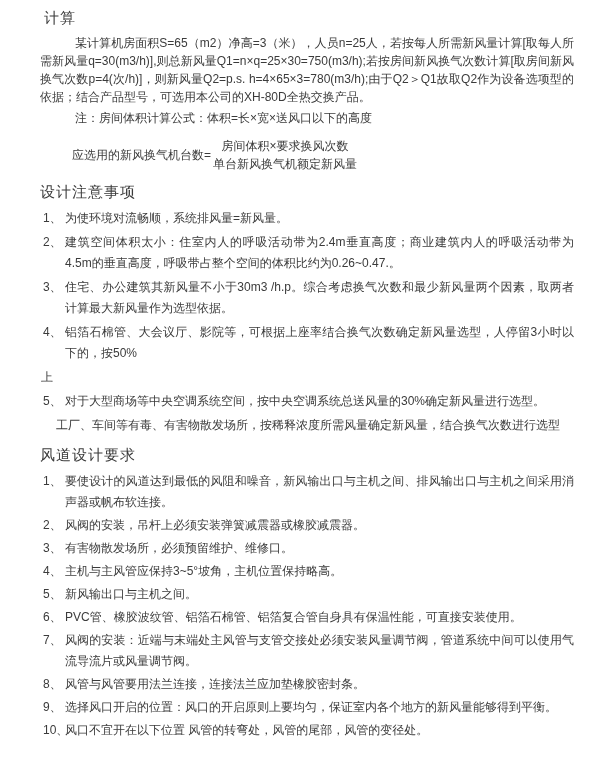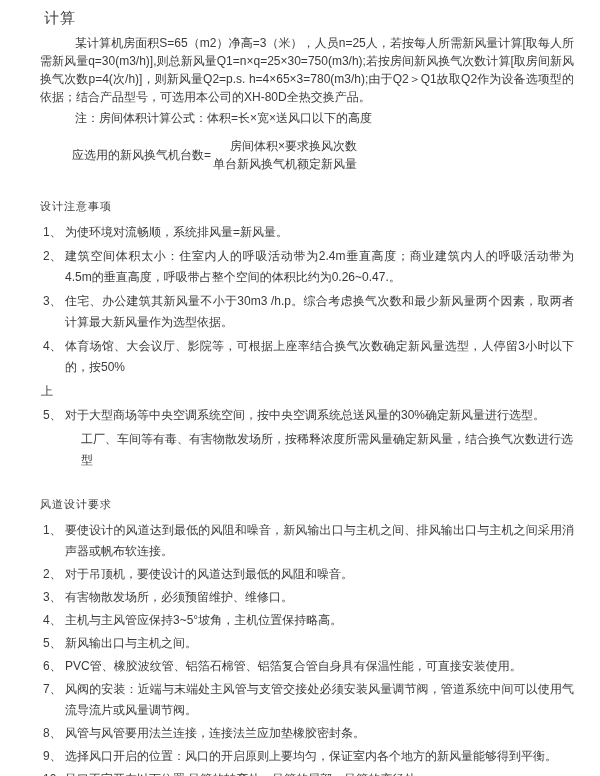--- a/index.html
+++ b/index.html
@@ -15,24 +15,24 @@
   .doc { padding: 8px 26px 16px 40px; }
 
   .h1 {
     font-size: 15px;
     line-height: 20px;
     font-weight: 500;
     margin: 0 0 6px 4px;
     letter-spacing: 1px;
   }
   .h2 {
-    font-size: 11px;
+    font-size: 15px;
     line-height: 20px;
     font-weight: 500;
-    margin: 23px 0 6px 0;
+    margin: 9px 0 6px 0;
     letter-spacing: 1px;
   }
 
   .para {
     margin: 0;
     line-height: 18px;
     text-indent: 35px;
     text-align: justify;
   }
   .note-line {
@@ -42,21 +42,21 @@
 
   .formula {
     display: flex;
     align-items: center;
     margin: 2px 0 0 32px;
   }
   .formula-label { line-height: 18px; }
   .fraction {
     display: flex;
     flex-direction: column;
-    align-items: flex-end;
+    align-items: center;
     margin-left: 2px;
   }
   .fraction .numer, .fraction .denom { line-height: 18px; }
 
   .list { margin: 0; }
   .li {
     display: flex;
     line-height: 21px;
     margin: 0 0 3px 3px;
   }
@@ -72,21 +72,21 @@
 
   .outdent-line {
     margin: 0 0 3px 1px;
     line-height: 21px;
   }
   .cont-line {
     margin: 0 0 3px 25px;
     line-height: 21px;
   }
   .addendum {
-    margin: 0 0 0 41px;
+    margin: 0 0 0 16px;
     line-height: 21px;
   }
 </style>
 </head>
 <body>
 
 <div class="doc">
 
   <div class="h1">计算</div>
 
@@ -112,40 +112,40 @@
     <div class="li">
       <span class="num">2、</span>
       <span class="li-text">建筑空间体积太小：住室内人的呼吸活动带为2.4m垂直高度；商业建筑内人的呼吸活动带为4.5m的垂直高度，呼吸带占整个空间的体积比约为0.26~0.47.。</span>
     </div>
     <div class="li">
       <span class="num">3、</span>
       <span class="li-text">住宅、办公建筑其新风量不小于30m3  /h.p。综合考虑换气次数和最少新风量两个因素，取两者计算最大新风量作为选型依据。</span>
     </div>
     <div class="li">
       <span class="num">4、</span>
-      <span class="li-text">体育场馆、大会议厅、影院等，可根据上座率结合换气次数确定新风量选型，人停留3小时以下的，按50%</span>
+      <span class="li-text">铝箔石棉管、大会议厅、影院等，可根据上座率结合换气次数确定新风量选型，人停留3小时以下的，按50%</span>
     </div>
     <div class="outdent-line">上</div>
     <div class="li">
       <span class="num">5、</span>
       <span class="li-text">对于大型商场等中央空调系统空间，按中央空调系统总送风量的30%确定新风量进行选型。</span>
     </div>
     <div class="addendum">工厂、车间等有毒、有害物散发场所，按稀释浓度所需风量确定新风量，结合换气次数进行选型</div>
   </div>
 
   <div class="h2">风道设计要求</div>
 
   <div class="list duct">
     <div class="li">
       <span class="num">1、</span>
       <span class="li-text">要使设计的风道达到最低的风阻和噪音，新风输出口与主机之间、排风输出口与主机之间采用消声器或帆布软连接。</span>
     </div>
     <div class="li">
       <span class="num">2、</span>
-      <span class="li-text">对于吊顶机，要使设计的风道达到最低的风阻和噪音。</span>
+      <span class="li-text">风阀的安装，吊杆上必须安装弹簧减震器或橡胶减震器。</span>
     </div>
     <div class="li">
       <span class="num">3、</span>
       <span class="li-text">有害物散发场所，必须预留维护、维修口。</span>
     </div>
     <div class="li">
       <span class="num">4、</span>
       <span class="li-text">主机与主风管应保持3~5°坡角，主机位置保持略高。</span>
     </div>
     <div class="li">

